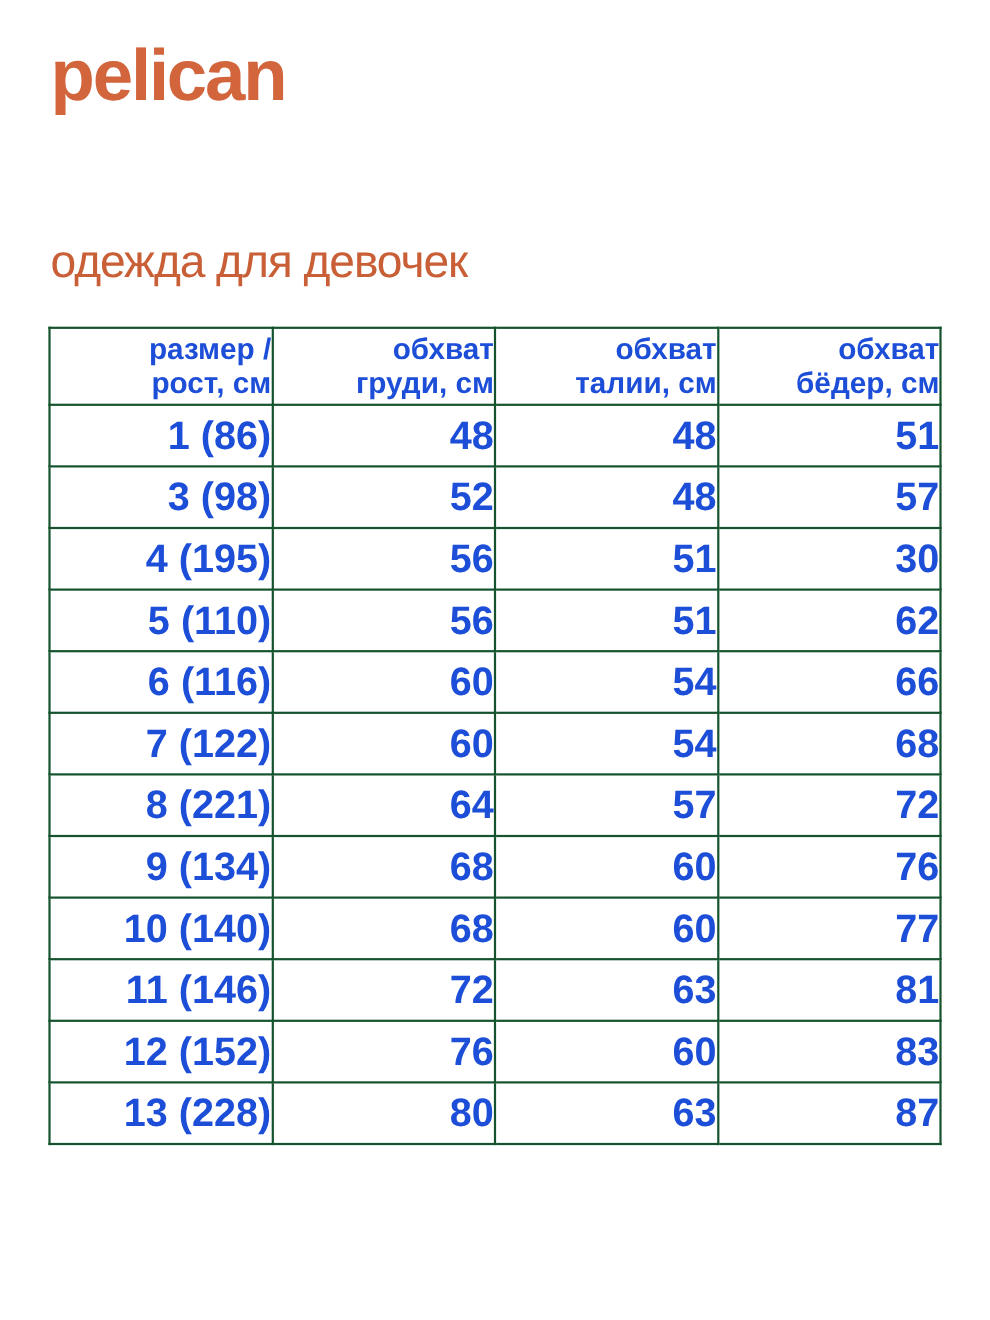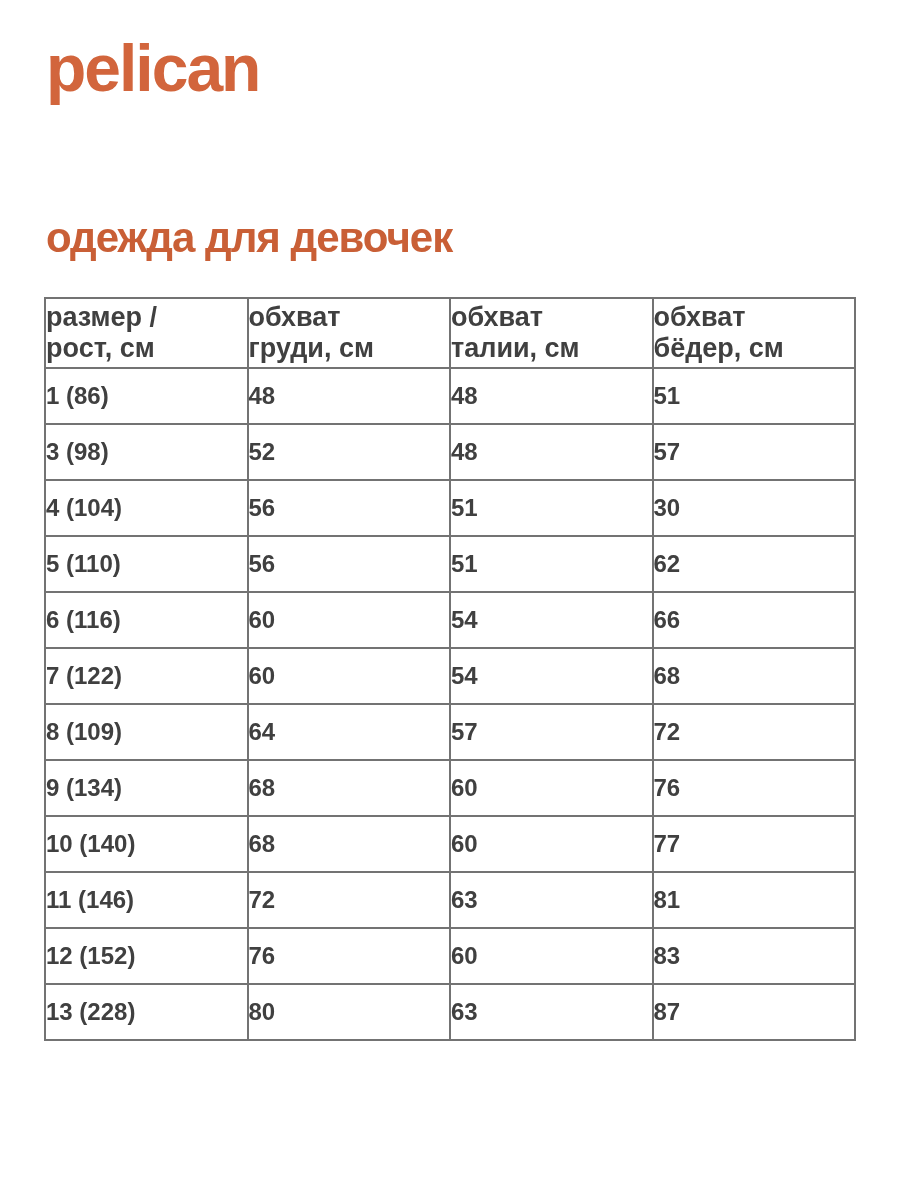--- a/index.html
+++ b/index.html
@@ -27,54 +27,54 @@
     font-weight: 700;
     letter-spacing: -2px;
     color: #d2653c;
   }
 
   .heading {
     position: absolute;
     left: 46px;
     top: 214px;
     font-size: 42px;
-    font-weight: 700;
+    font-weight: 400;
     letter-spacing: -1px;
     color: #c95f36;
   }
 
   table.size-table {
     position: absolute;
     left: 44px;
     top: 297px;
     width: 812px;
     border-collapse: collapse;
     table-layout: fixed;
   }
 
   table.size-table th,
   table.size-table td {
-    border: 2px solid #737373;
-    text-align: left;
+    border: 2px solid #14532d;
+    text-align: right;
     vertical-align: middle;
-    color: #404040;
+    color: #1d4ed8;
     background: #ffffff;
   }
 
   table.size-table th {
     height: 70px;
     font-size: 27px;
     font-weight: 700;
     line-height: 1.15;
     white-space: pre-line;
   }
 
   table.size-table td {
     height: 56px;
-    font-size: 24px;
+    font-size: 36px;
     font-weight: 700;
   }
 </style>
 </head>
 <body>
 
 <div class="page">
 
   <div class="logo">pelican</div>
 
@@ -100,21 +100,21 @@
           <td>48</td>
           <td>51</td>
         </tr>
         <tr>
           <td>3 (98)</td>
           <td>52</td>
           <td>48</td>
           <td>57</td>
         </tr>
         <tr>
-          <td>4 (104)</td>
+          <td>4 (195)</td>
           <td>56</td>
           <td>51</td>
           <td>30</td>
         </tr>
         <tr>
           <td>5 (110)</td>
           <td>56</td>
           <td>51</td>
           <td>62</td>
         </tr>
@@ -124,21 +124,21 @@
           <td>54</td>
           <td>66</td>
         </tr>
         <tr>
           <td>7 (122)</td>
           <td>60</td>
           <td>54</td>
           <td>68</td>
         </tr>
         <tr>
-          <td>8 (109)</td>
+          <td>8 (221)</td>
           <td>64</td>
           <td>57</td>
           <td>72</td>
         </tr>
         <tr>
           <td>9 (134)</td>
           <td>68</td>
           <td>60</td>
           <td>76</td>
         </tr>

